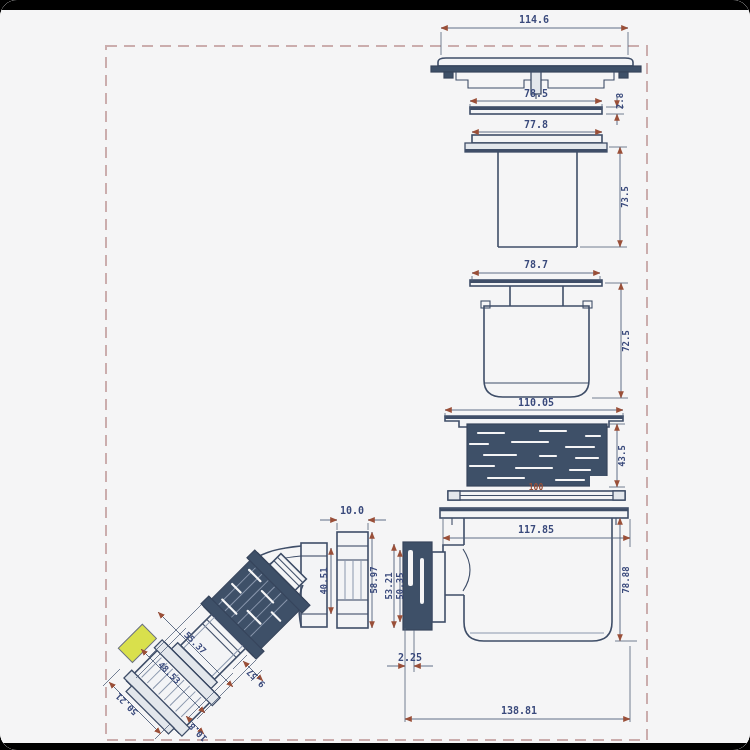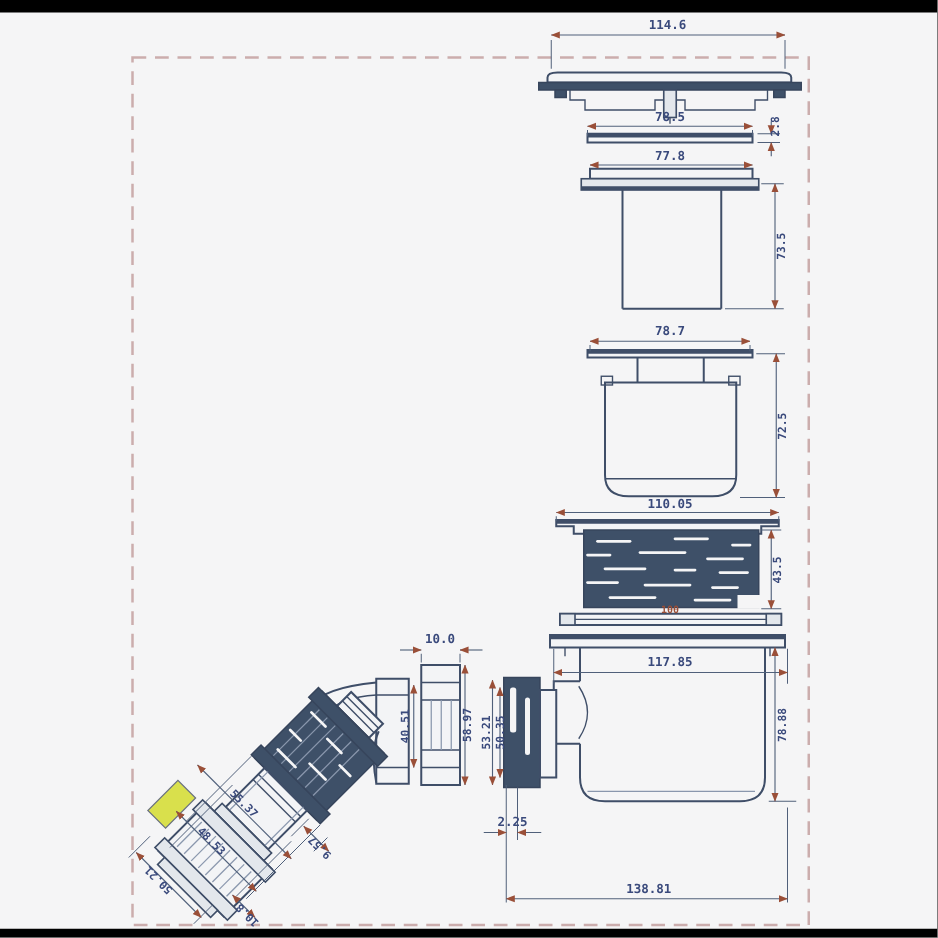--- a/index.html
+++ b/index.html
@@ -1,16 +1,16 @@
 <!DOCTYPE html>
 <html><head>
 <meta charset="utf-8">
 <style>
   html,body{margin:0;padding:0;background:#000;}
-  #stage{position:relative;width:750px;height:750px;background:#f5f5f6;overflow:hidden;font-family:"DejaVu Sans Mono",monospace;}
+  #stage{position:relative;width:750px;height:750px;background:#f5f5f6;overflow:hidden;font-family:"DejaVu Sans Mono",monospace;border-radius:17px;}
   svg{position:absolute;left:0;top:0;}
   .ol{fill:none;stroke:#3f4e68;stroke-width:1.6;}
   .ol1{fill:none;stroke:#3f4e68;stroke-width:1.1;}
   .olf{fill:#f3f4f6;stroke:#3f4e68;stroke-width:1.6;}
   .olf2{fill:#e3e7ec;stroke:#3f4e68;stroke-width:1.3;}
   .thick{fill:none;stroke:#3f4e68;stroke-width:3;}
   .dark{fill:#3e5068;stroke:#37455c;stroke-width:1.2;}
   .lt{fill:none;stroke:#8a97ad;stroke-width:1;}
   .wt{fill:none;stroke:#f5f5f6;stroke-width:2.2;stroke-linecap:round;}
   .dim{fill:none;stroke:#50607a;stroke-width:0.9;}

